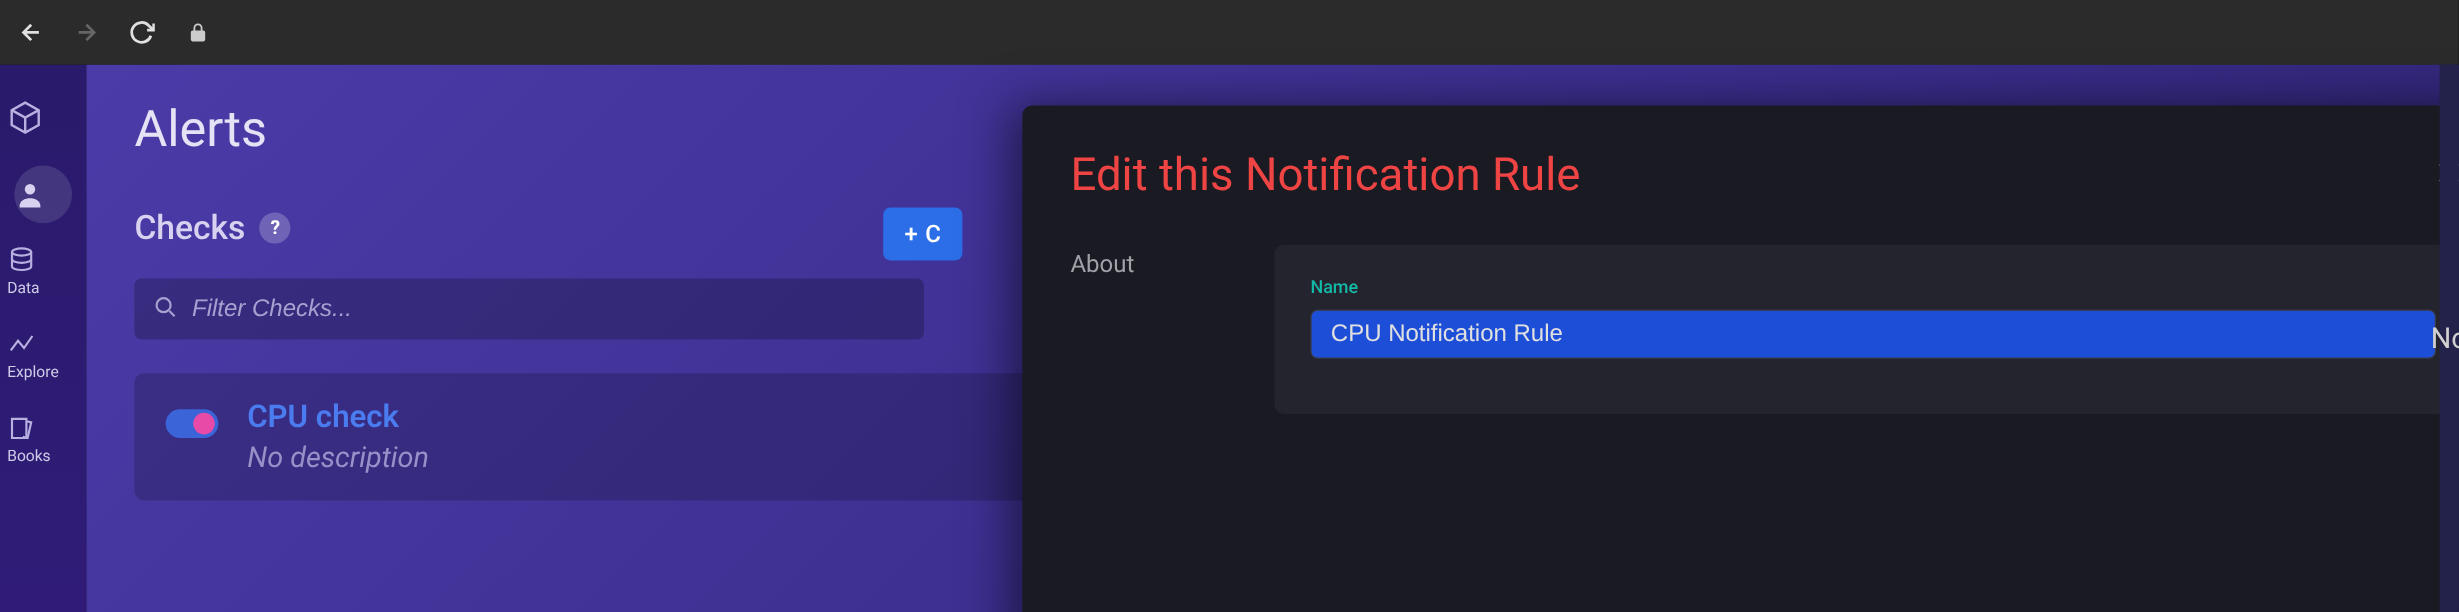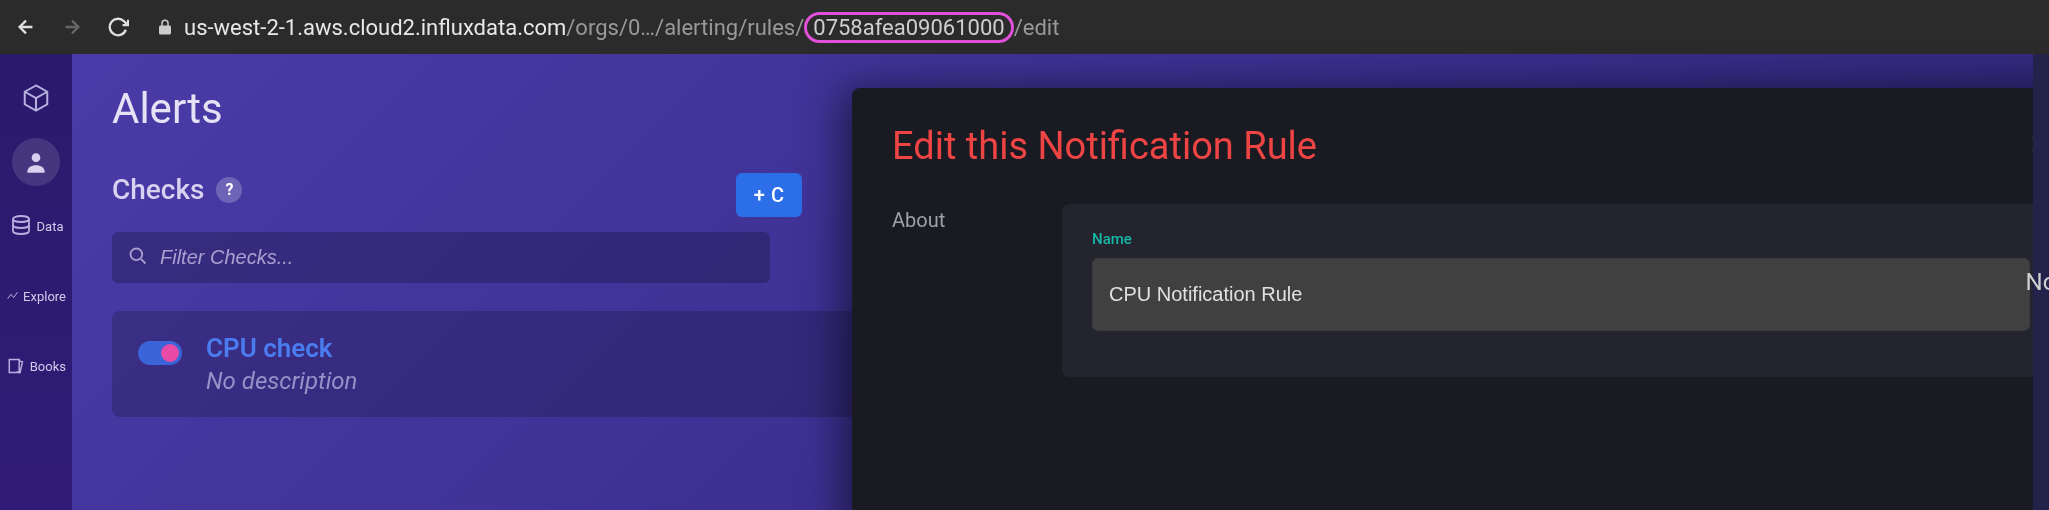--- a/index.html
+++ b/index.html
@@ -66,22 +66,21 @@
       display: flex;
       flex-direction: column;
       align-items: center;
       padding-top: 14px;
       gap: 10px;
     }
     .sidebar-item {
       width: 60px;
       height: 60px;
       display: flex;
-      flex-direction: row;
-      align-items: center;
+      flex-direction: column;
       justify-content: center;
       gap: 4px;
       color: #b8b0e0;
       cursor: pointer;
       border-radius: 6px;
     }
     .sidebar-item.active {
       background: rgba(255,255,255,0.12);
       border-radius: 50%;
       width: 48px;
@@ -244,24 +243,24 @@
       padding: 26px 30px;
     }
     .form-label {
       font-size: 15px;
       color: #14b8a6;
       font-weight: 500;
       margin-bottom: 10px;
     }
     .form-input {
       width: 100%;
-      background: #404040;
+      background: #1d4ed8;
       border: 1px solid #3a3a44;
       border-radius: 6px;
-      padding: 24px 16px;
+      padding: 8px 16px;
       font-size: 20px;
       color: #e0e0e0;
       font-weight: 500;
       margin-bottom: 20px;
     }
     .form-row {
       display: flex;
       gap: 30px;
     }
     .form-col { flex: 0 0 280px; }
@@ -298,23 +297,20 @@
     <svg width="22" height="22" viewBox="0 0 24 24" fill="none" stroke="currentColor" stroke-width="2.5">
         <path d="M23 4v6h-6"></path>
         <path d="M20.49 15a9 9 0 1 1-2.12-9.36L23 10"></path>
       </svg>
   </div>
   <div class="url-area">
     <span class="lock-icon">
       <svg width="18" height="18" viewBox="0 0 24 24" fill="currentColor">
           <path d="M12 2a5 5 0 0 0-5 5v3H6a2 2 0 0 0-2 2v8a2 2 0 0 0 2 2h12a2 2 0 0 0 2-2v-8a2 2 0 0 0-2-2h-1V7a5 5 0 0 0-5-5zm-3 5a3 3 0 1 1 6 0v3H9V7z"></path>
         </svg>
-    </span>
-    <span class="url-text">
-      <span class="host">us-west-2-1.aws.cloud2.influxdata.com</span><span>/orgs/</span><span>0…</span><span>/alerting/rules/</span><span class="url-highlight">0758afea09061000</span><span>/edit</span>
     </span>
   </div>
 </div>
 
 <div class="app-container">
 
   <div class="sidebar">
     <div class="sidebar-item">
       <svg width="30" height="30" viewBox="0 0 24 24" fill="none" stroke="#b8b0e0" stroke-width="1.6">
           <path d="M12 2 3 7v10l9 5 9-5V7l-9-5z"></path>

